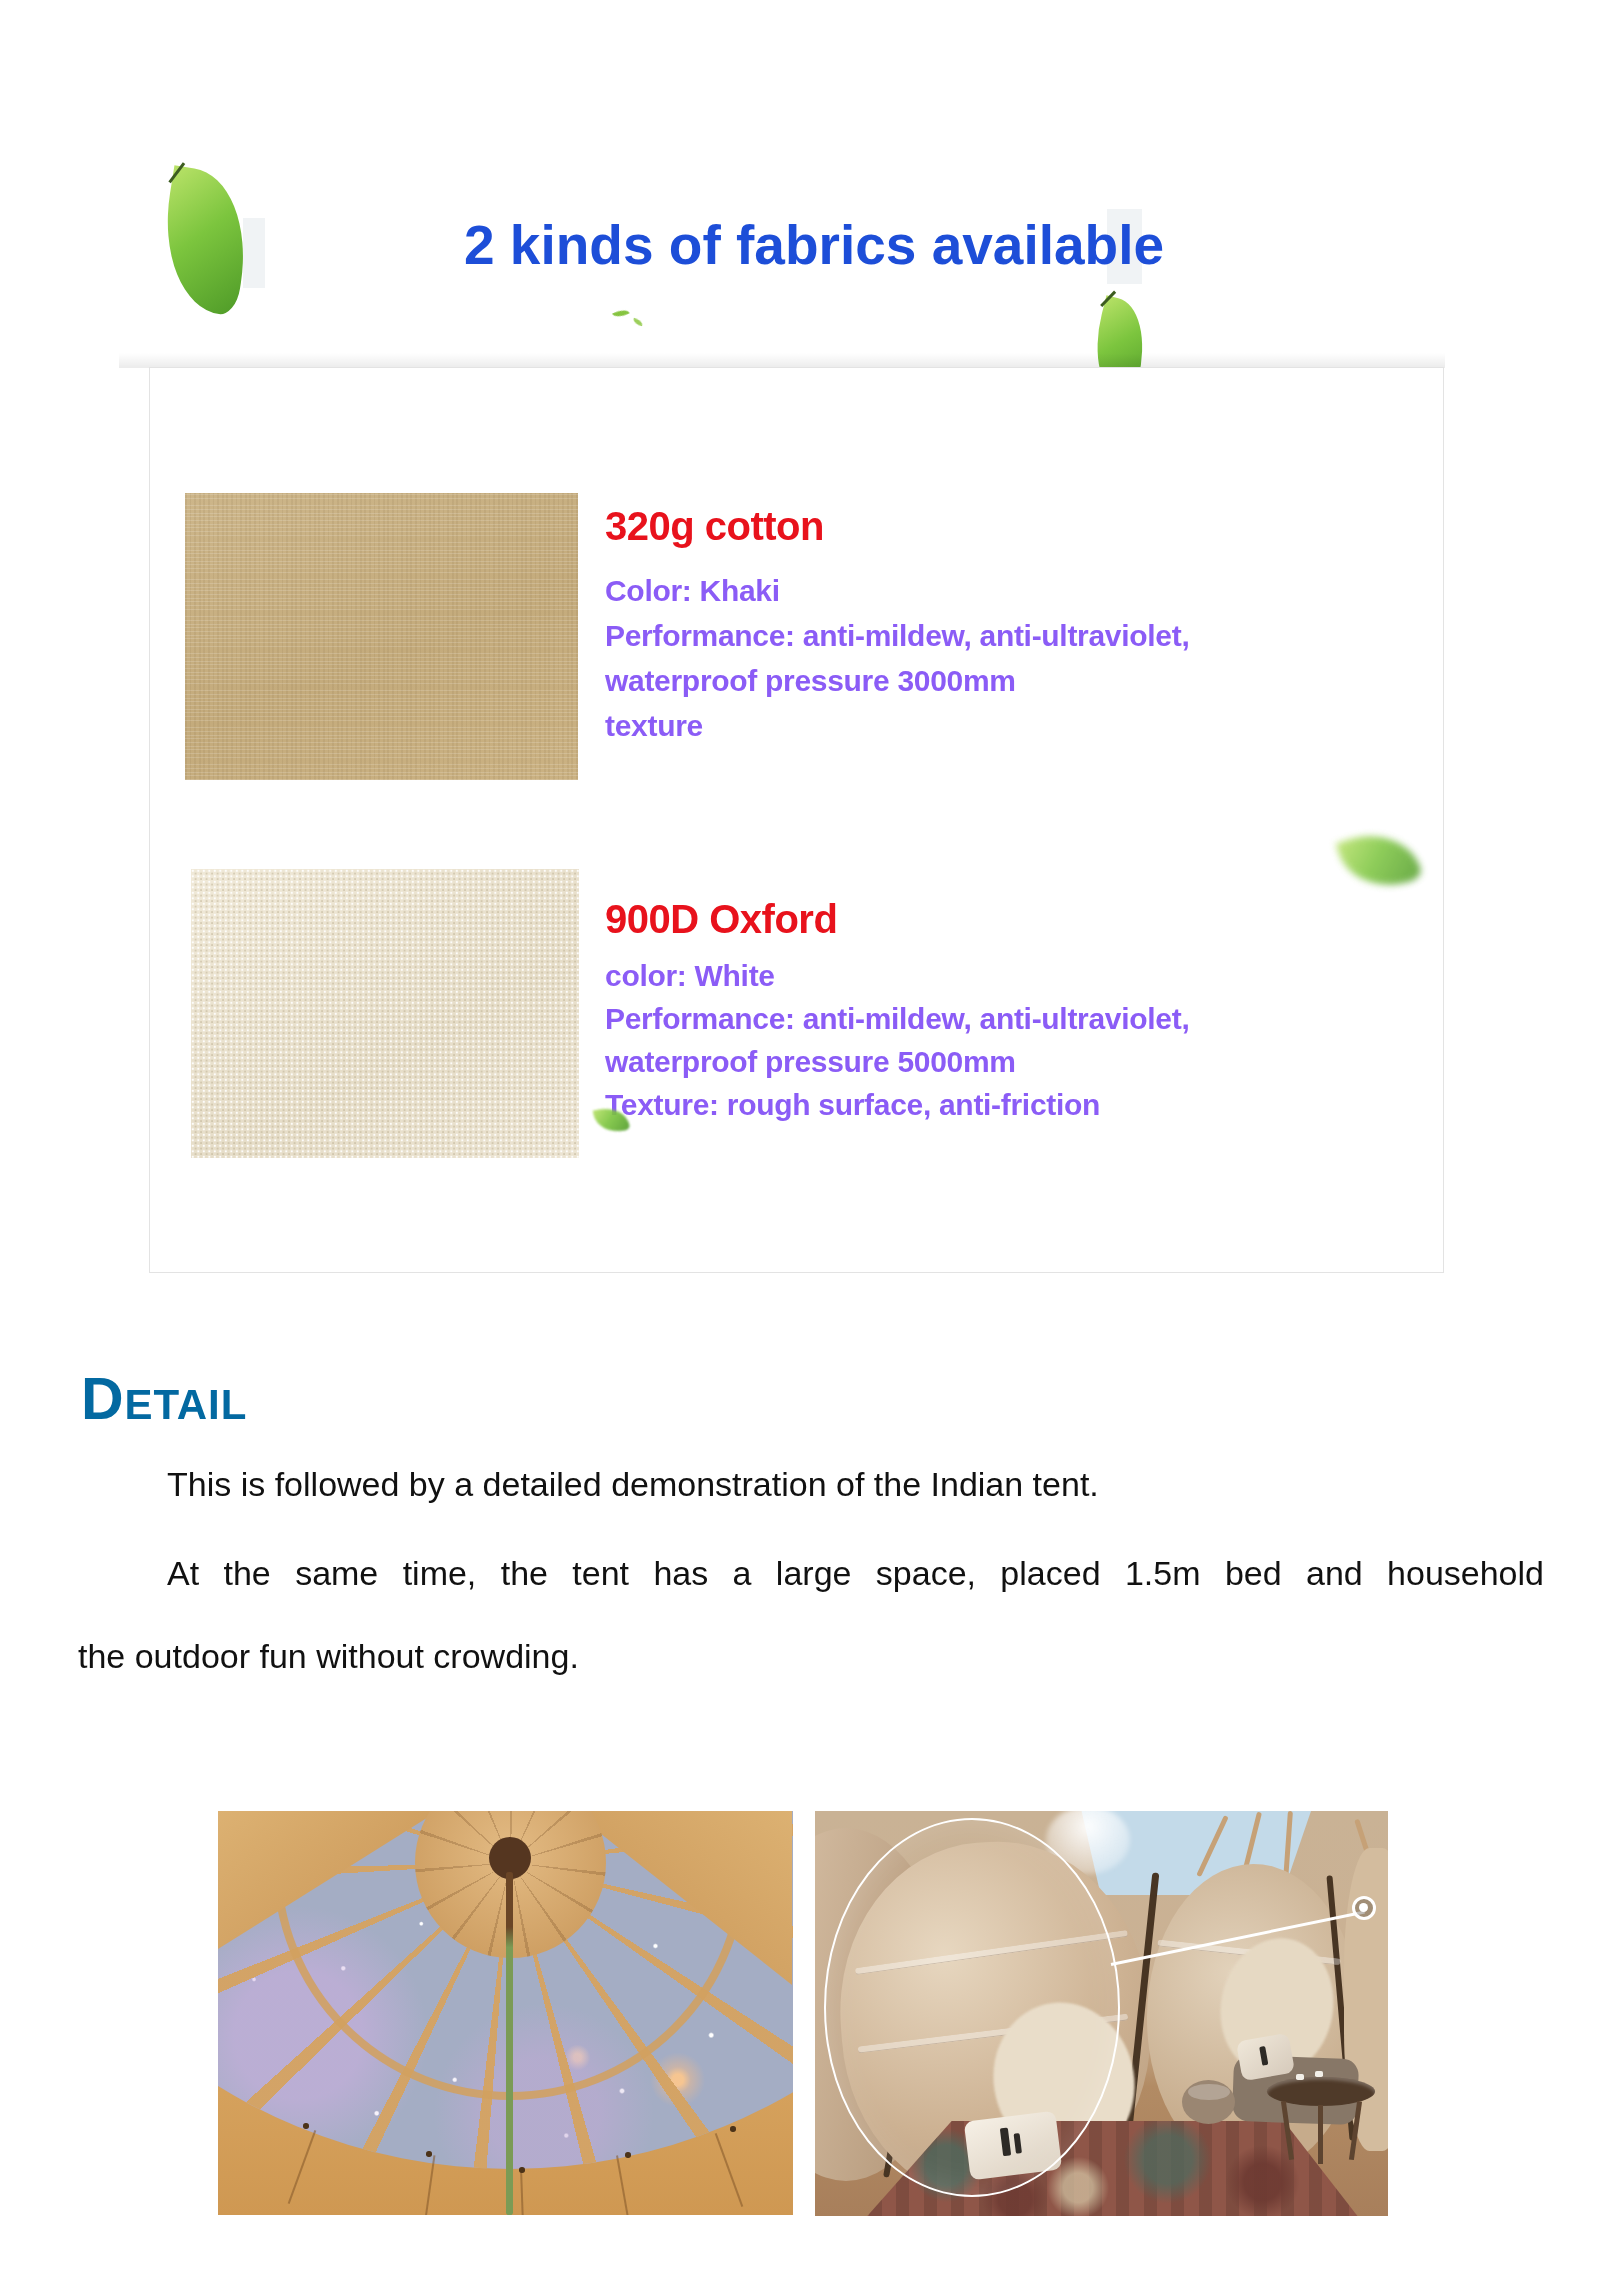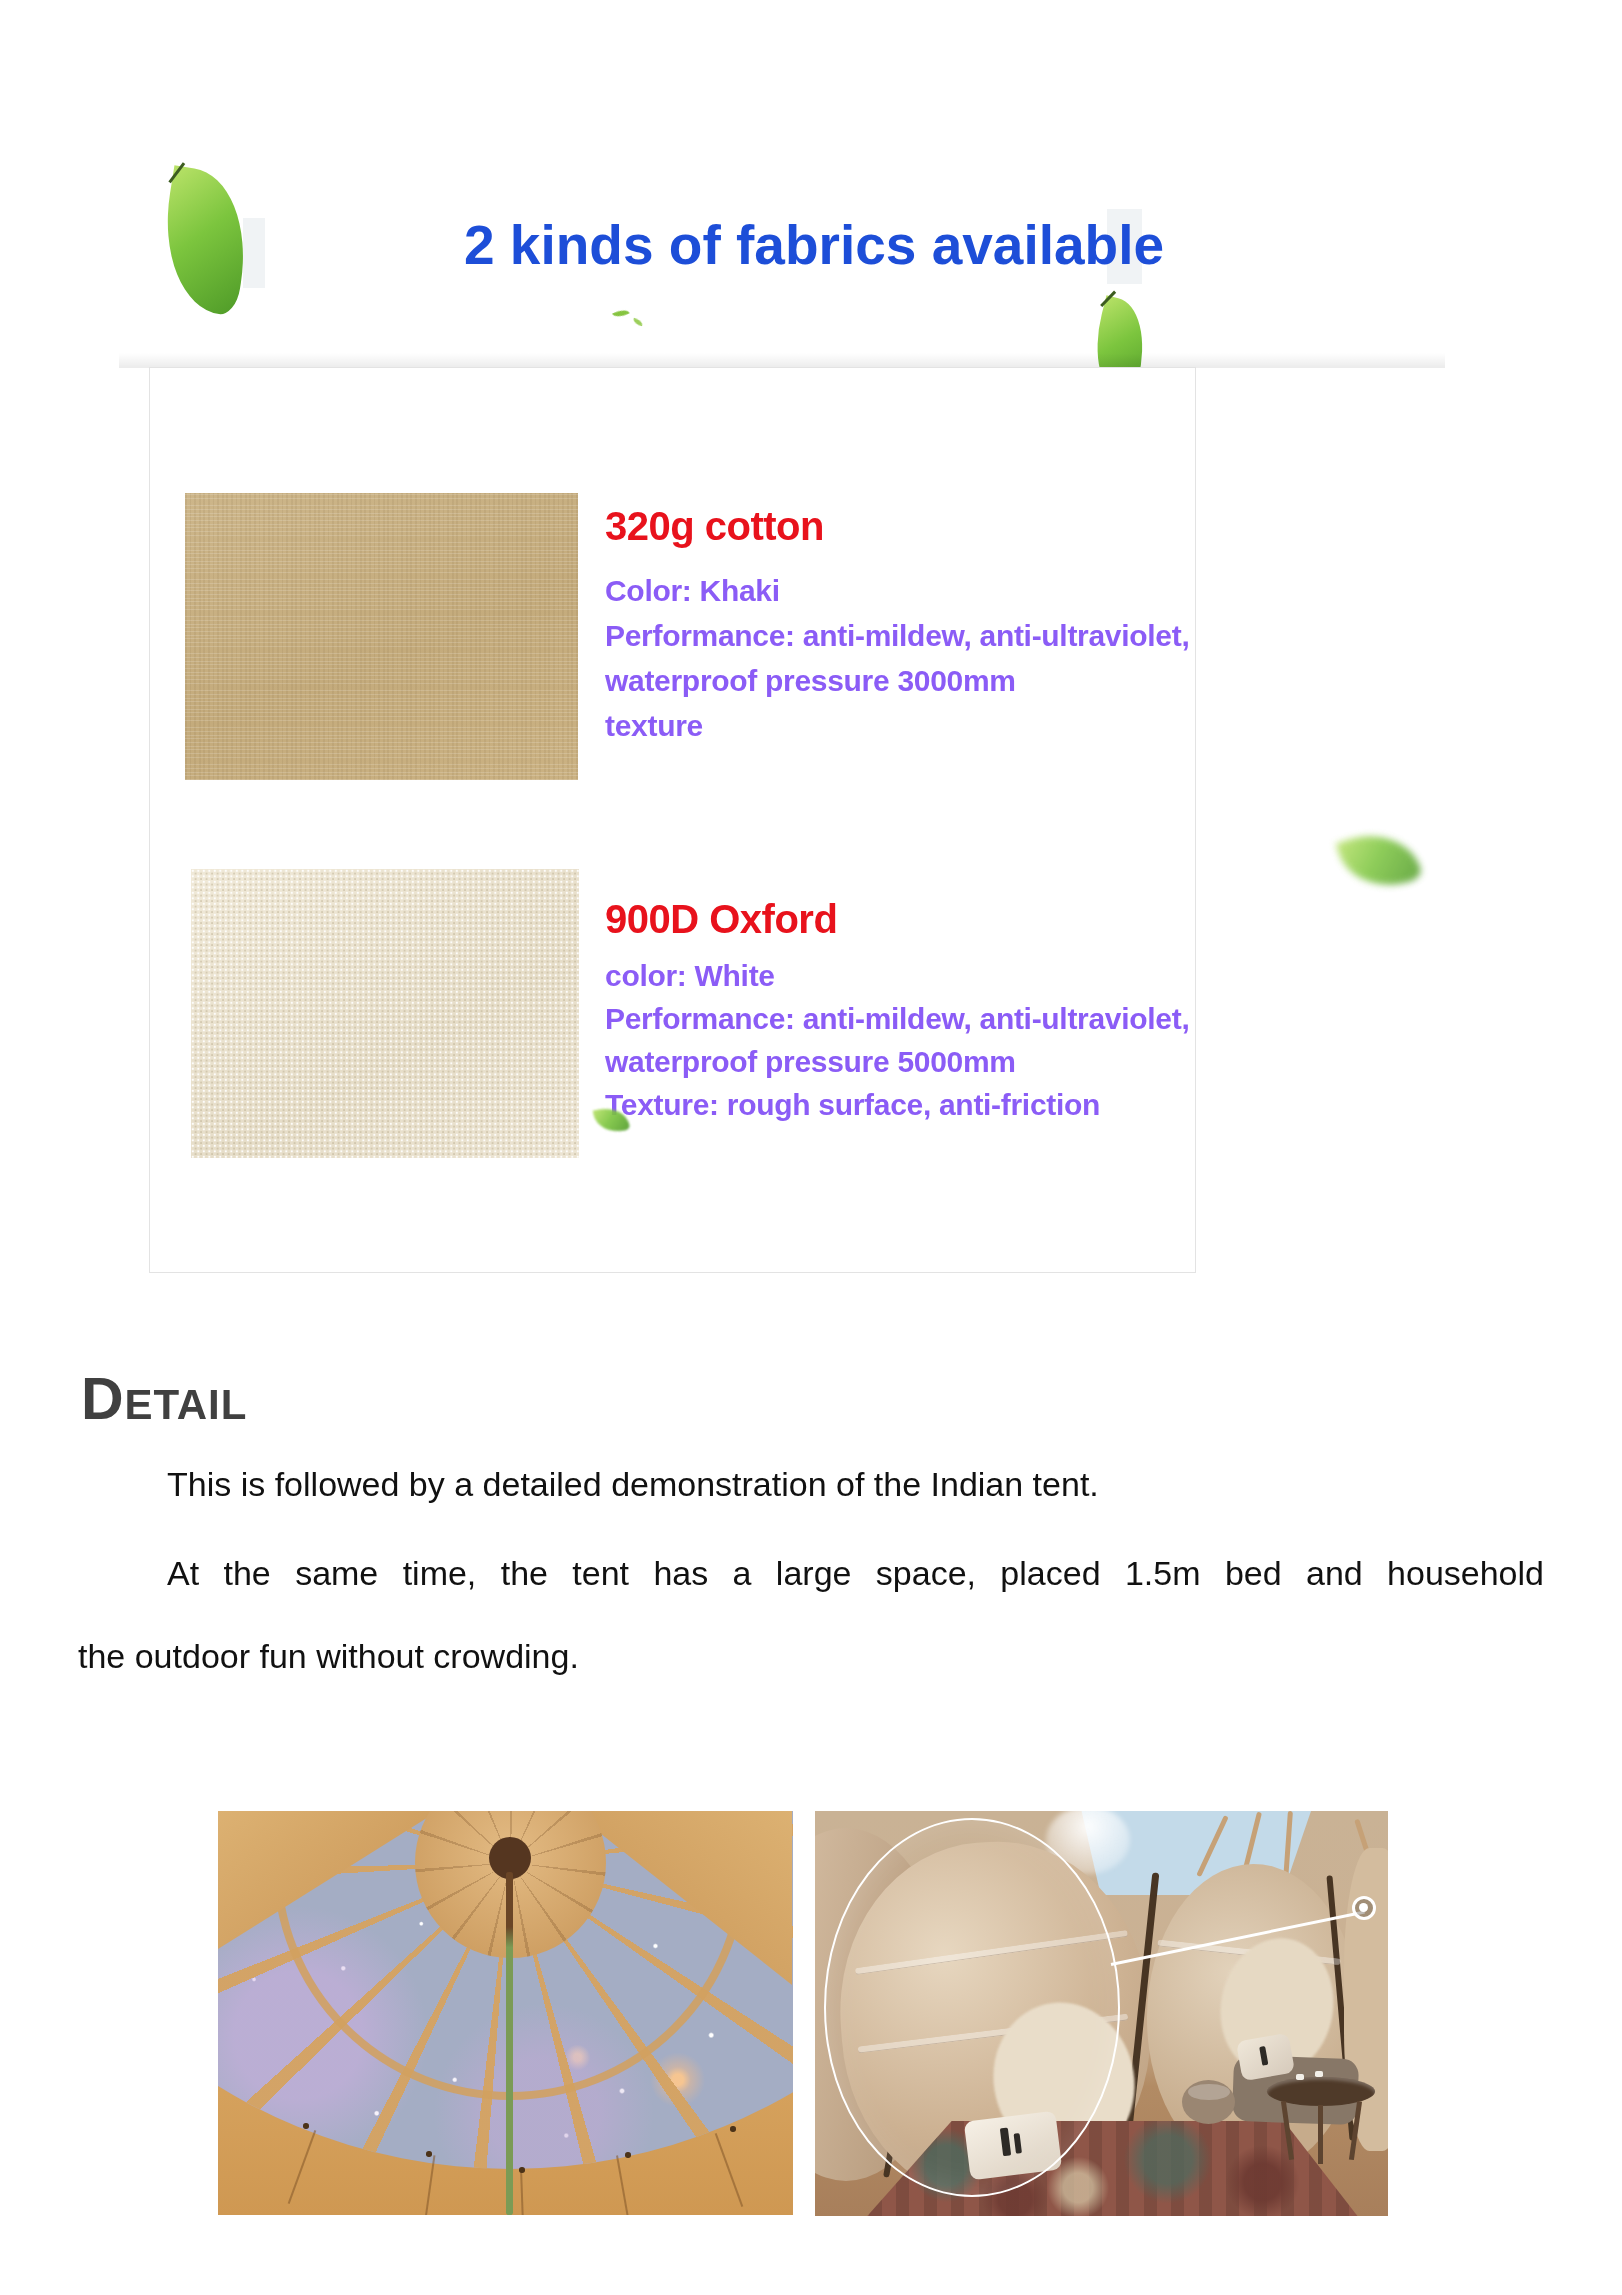--- a/index.html
+++ b/index.html
@@ -24,21 +24,21 @@
            border-radius:0 100% 0 100%;transform:rotate(-25deg);filter:blur(0.6px);}
   .sprout2{position:absolute;left:633px;top:319px;width:10px;height:5.5px;background:#9ccf5b;
            border-radius:0 100% 0 100%;transform:rotate(15deg);filter:blur(0.6px);}
   .soft-leaf{left:1343px;top:831px;width:73px;height:59px;border-radius:0 100% 20% 100%;
            transform:rotate(-18deg);filter:blur(3.7px);opacity:.85;}
   .tiny-leaf{left:595px;top:1107px;width:33px;height:26px;border-radius:0 100% 20% 100%;
            transform:rotate(-12deg);filter:blur(0.9px);opacity:.9;}
   
   .shadow-band{position:absolute;left:119px;top:353px;width:1326px;height:14.7px;
            background:linear-gradient(180deg,rgba(0,0,0,0) 0%,rgba(0,0,0,0.08) 100%);}
-  .fabric-box{position:absolute;left:149px;top:367px;width:1047px;height:906px;
+  .fabric-box{position:absolute;left:149px;top:367px;width:1295px;height:906px;
            background:#fff;border:1.8px solid #e3e3e3;box-sizing:border-box;padding-left:16px;}
   .swatch{position:absolute;}
   .swatch-khaki{left:35px;top:125px;width:393px;height:287px;
       background-color:#c9b184;
       background-image:
         repeating-linear-gradient(0deg,rgba(255,255,255,0.16) 0 0.9px,rgba(0,0,0,0) 0.9px 3.7px),
         repeating-linear-gradient(90deg,rgba(120,95,55,0.10) 0 1.8px,rgba(0,0,0,0) 1.8px 4.6px),
         linear-gradient(160deg,#cdb68a 0%,#c4ab7c 55%,#cbb283 100%);}
   .swatch-oxford{left:41px;top:501px;width:388px;height:289px;
       background-color:#ebe3d0;
@@ -49,21 +49,21 @@
       background-size:5.5px 5.5px,5.5px 5.5px,100% 100%;}
   .fab-name{position:absolute;left:455px;margin:0;font-size:40px;font-weight:bold;
       color:#e8121c;white-space:nowrap;letter-spacing:-0.5px;}
   .fab-name.f1{top:136px;}
   .fab-name.f2{top:529px;}
   .fab-lines{position:absolute;left:455px;font-size:30px;font-weight:bold;color:#8b5cf6;
       letter-spacing:-0.3px;}
   .fab-lines.f1{top:200px;line-height:45px;}
   .fab-lines.f2{top:586px;line-height:43px;}
   
-  .detail-heading{position:absolute;left:81px;top:1365px;margin:0;color:#404040;
+  .detail-heading{position:absolute;left:81px;top:1365px;margin:0;color:#0369a1;
       font-weight:bold;letter-spacing:0.9px;}
   .detail-heading .cap{font-size:59px;}
   .detail-heading .rest{font-size:42px;text-transform:uppercase;}
   .para{position:absolute;left:78px;width:1467px;color:#111;font-size:34px;}
   .p1{top:1462px;line-height:44px;text-indent:89px;margin:0;}
   .p2{top:1532px;}
   .p2 .pline{line-height:83px;height:83px;}
   .jline{text-align:justify;text-align-last:justify;}
   .jline.indent{padding-left:89px;width:1377px;}
   

